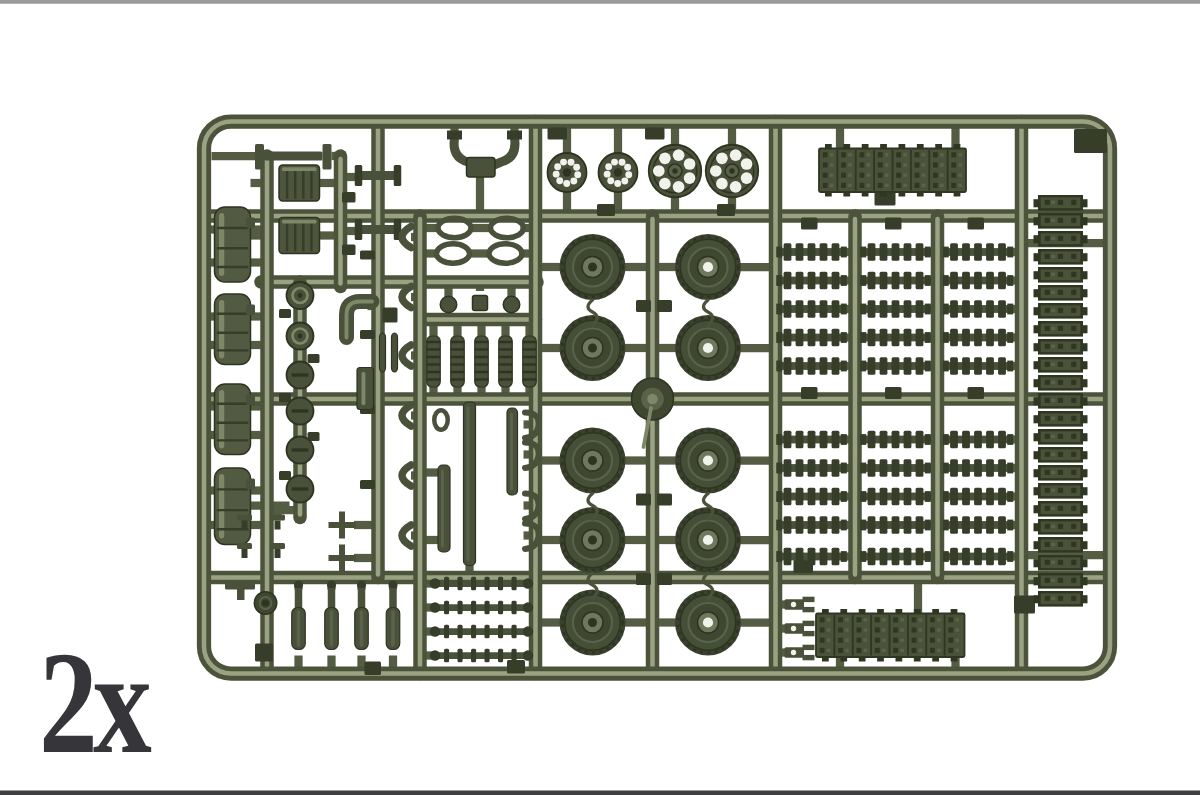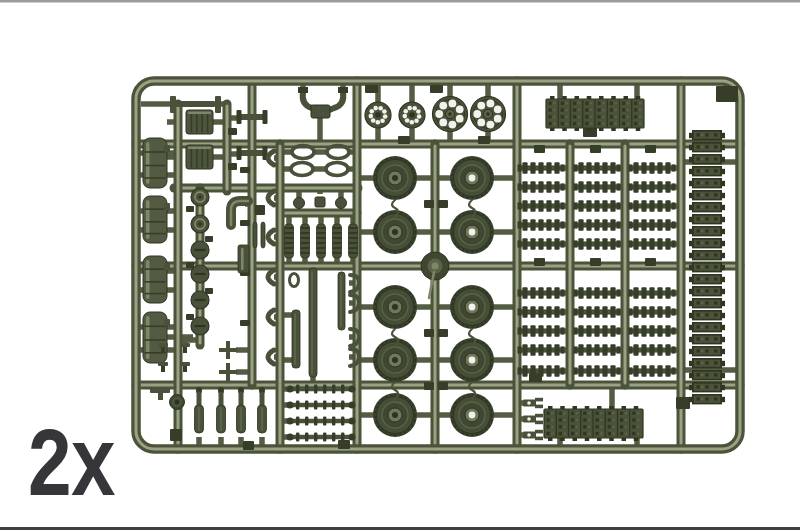--- a/index.html
+++ b/index.html
@@ -1,17 +1,17 @@
 <!DOCTYPE html>
 <html><head>
 <meta charset="utf-8">
 <style>
   html,body{margin:0;padding:0;background:#ffffff;}
   .stage{position:relative;width:800px;height:530px;background:#ffffff;overflow:hidden;
-         font-family:Liberation Mono, monospace;}
+         font-family:Liberation Serif, serif;}
   .stage svg{position:absolute;left:0;top:0;}
   .qty{position:absolute;left:26px;top:420px;font-size:98px;font-weight:bold;color:#35353a;
        line-height:1;letter-spacing:-4px;transform:scaleX(0.8);transform-origin:left top;}
 </style>
 </head>
 <body>
 
 <div class="stage">
   <svg id="sprue" width="800" height="530" viewBox="0 0 800 530">
       <g>

